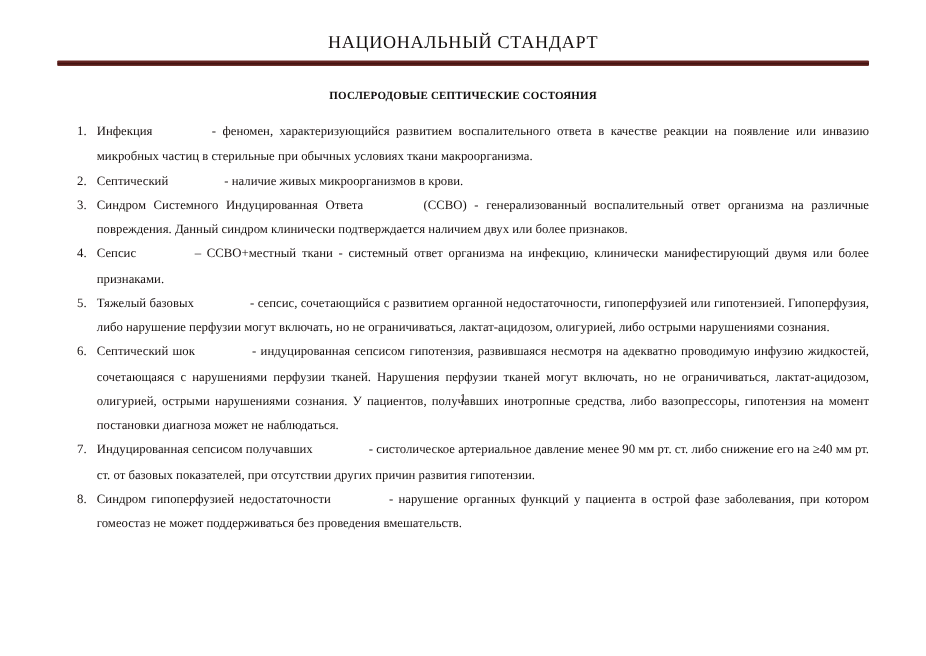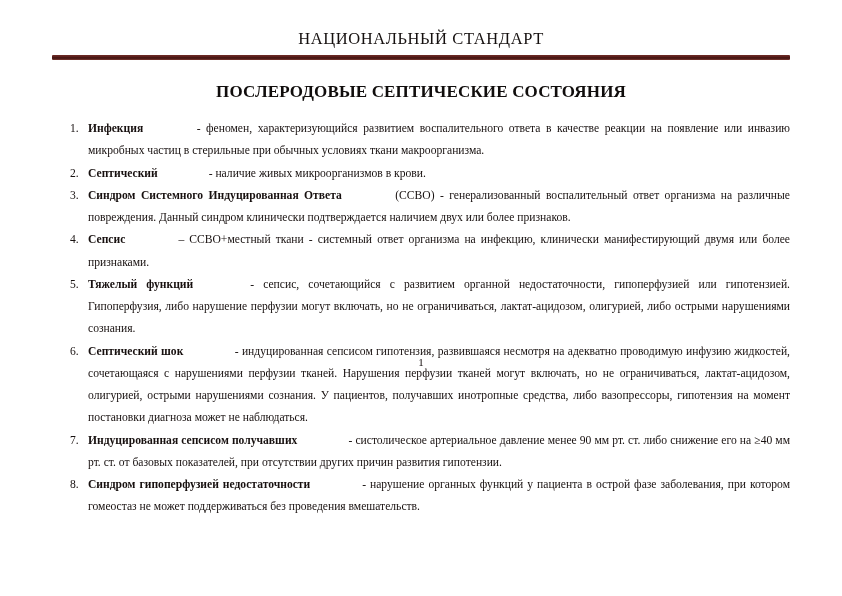--- a/index.html
+++ b/index.html
@@ -45,21 +45,21 @@
                 #6e2b27 0%,
                 #5c201d 35%,
                 #3f100e 60%,
                 #7a3a33 100%);
     border-radius: 1px;
   }
 
   
   .doc-subtitle {
     text-align: center;
-    font-size: 17px;
+    font-size: 10px;
     font-weight: bold;
     letter-spacing: 0.15px;
     color: #100d0c;
     margin-top: 22px;
   }
 
   
   .def-list {
     margin: 16px 0 0 0;
     padding: 0;
@@ -78,21 +78,21 @@
   .def-num {
     position: absolute;
     left: 0;
     top: 0;
     width: 16px;
     text-align: left;
     font-size: 11.6px;
     color: #17100f;
   }
   .def-term {
-    font-weight: bold;
+    font-weight: normal;
   }
   .def-body {
     font-weight: normal;
     margin-left: 48px;
   }
   
   .def-item:last-child { margin-bottom: 0; }
 
   
   .page-number {
@@ -134,21 +134,21 @@
       <span class="def-term">Синдром Системного Индуцированная Ответа</span><span class="def-body"> (ССВО) - генерализованный воспалительный ответ организма на различные повреждения. Данный синдром клинически подтверждается наличием двух или более признаков.</span>
     </li>
 
     <li class="def-item">
       <span class="def-num">4.</span>
       <span class="def-term">Сепсис</span><span class="def-body"> – ССВО+местный ткани - системный ответ организма на инфекцию, клинически манифестирующий двумя или более признаками.</span>
     </li>
 
     <li class="def-item">
       <span class="def-num">5.</span>
-      <span class="def-term">Тяжелый функций</span><span class="def-body"> - сепсис, сочетающийся с развитием органной недостаточности, гипоперфузией или гипотензией. Гипоперфузия, либо нарушение перфузии могут включать, но не ограничиваться, лактат-ацидозом, олигурией, либо острыми нарушениями сознания.</span>
+      <span class="def-term">Тяжелый базовых</span><span class="def-body"> - сепсис, сочетающийся с развитием органной недостаточности, гипоперфузией или гипотензией. Гипоперфузия, либо нарушение перфузии могут включать, но не ограничиваться, лактат-ацидозом, олигурией, либо острыми нарушениями сознания.</span>
     </li>
 
     <li class="def-item">
       <span class="def-num">6.</span>
       <span class="def-term">Септический шок</span><span class="def-body"> - индуцированная сепсисом гипотензия, развившаяся несмотря на   адекватно проводимую инфузию жидкостей, сочетающаяся с нарушениями перфузии тканей. Нарушения перфузии тканей могут включать, но не ограничиваться,  лактат-ацидозом, олигурией, острыми нарушениями сознания. У пациентов, получавших инотропные средства, либо вазопрессоры, гипотензия на момент постановки диагноза может не наблюдаться.</span>
     </li>
 
     <li class="def-item">
       <span class="def-num">7.</span>
       <span class="def-term">Индуцированная сепсисом получавших</span><span class="def-body"> - систолическое артериальное давление менее 90 мм рт. ст. либо снижение его на ≥40 мм рт. ст. от базовых показателей, при отсутствии других причин развития гипотензии.</span>

